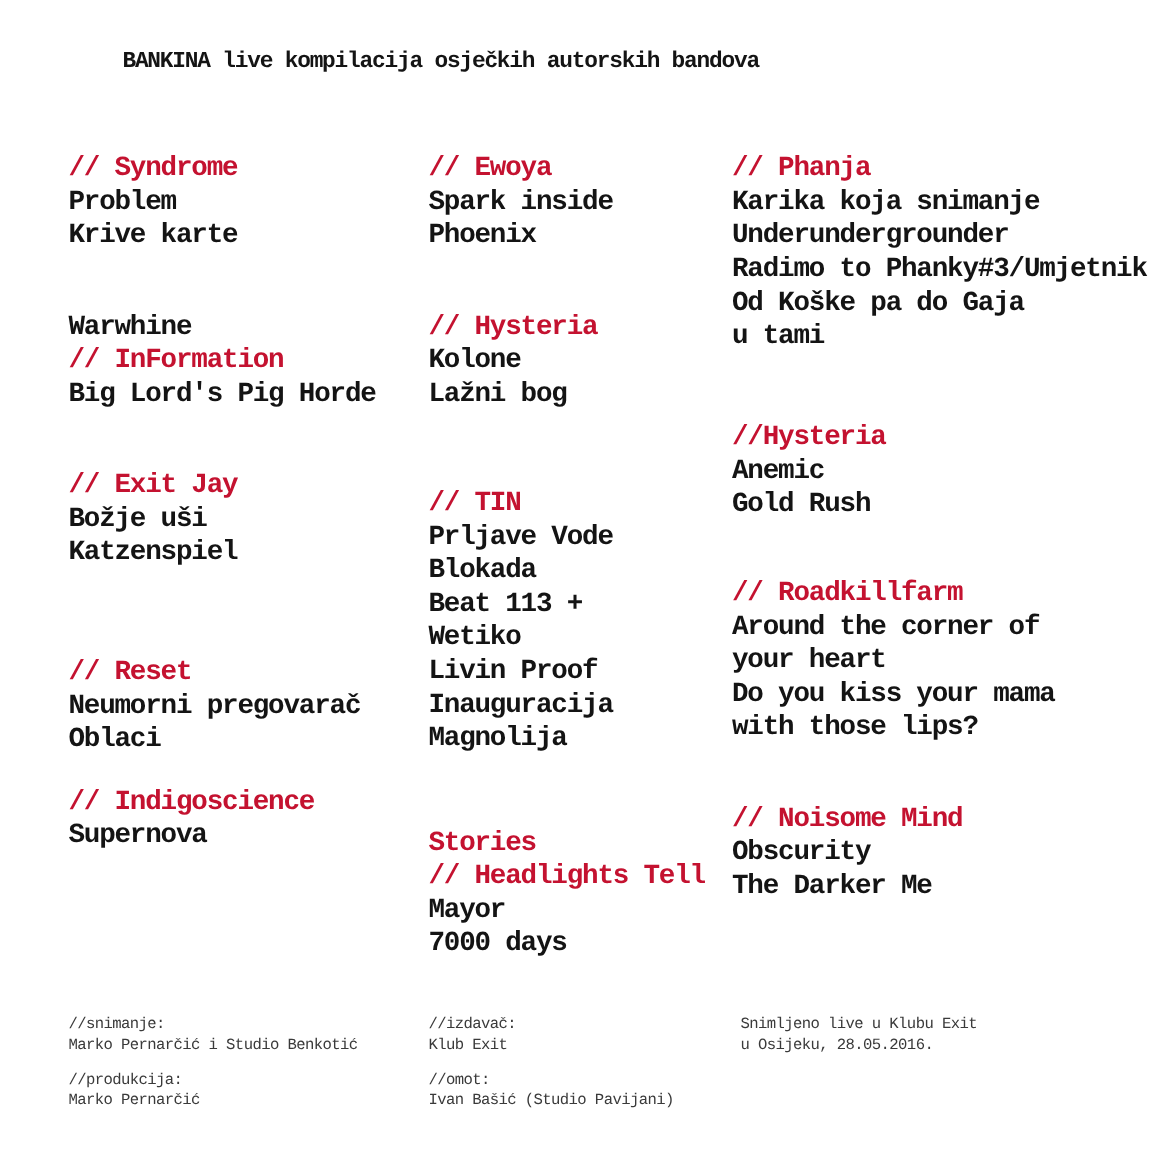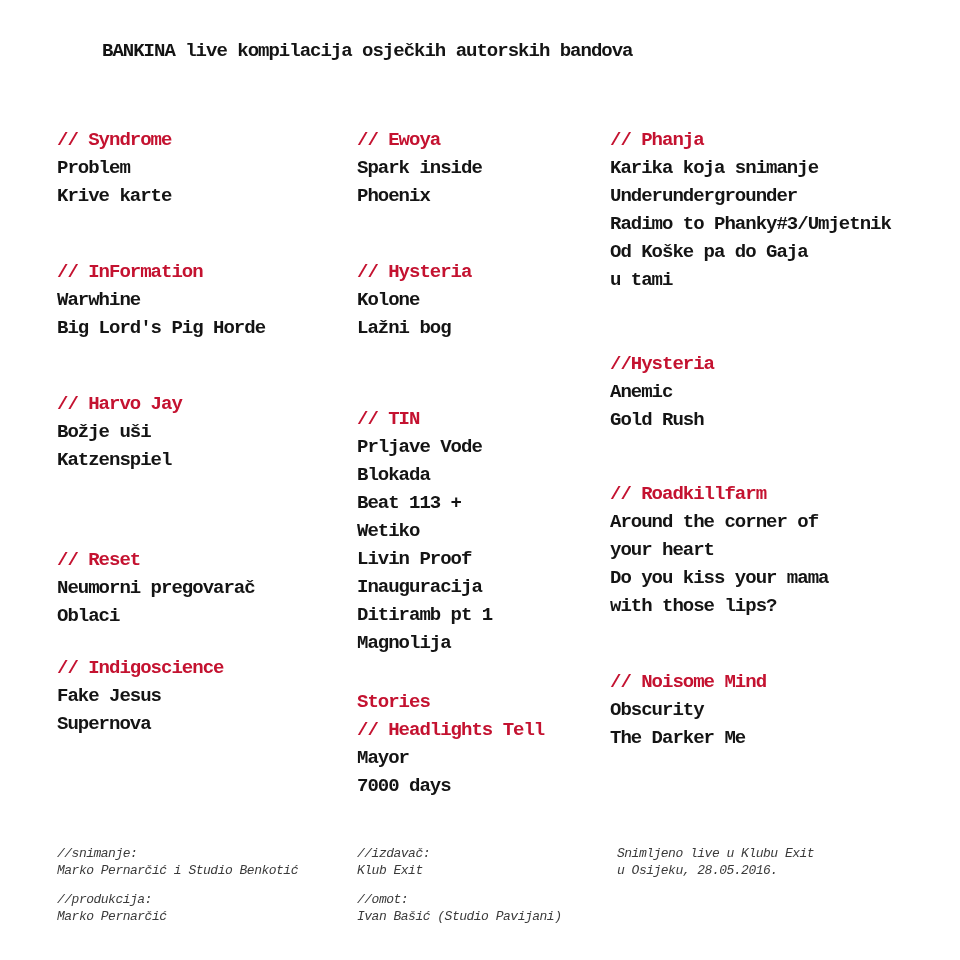--- a/index.html
+++ b/index.html
@@ -16,81 +16,79 @@
     font-family:"Liberation Mono","DejaVu Sans Mono",monospace;
     overflow:hidden;
   }
   .page-title{
     position:absolute;left:57px;top:40px;
     font-size:19px;font-weight:bold;letter-spacing:-1px;
     color:var(--ink);white-space:nowrap;margin-left:45px;
   }
   .band-section{position:absolute;}
   .band-line{
-    font-size:19px;font-weight:bold;letter-spacing:-1px;
+    font-size:23px;font-weight:bold;letter-spacing:-1px;
     line-height:28px;white-space:nowrap;
   }
   .band-name{color:var(--red);}
   .track-title{color:var(--ink);}
   .credit-block{position:absolute;}
   .credit-line{
     font-size:13px;letter-spacing:-0.5px;line-height:17px;
-    color:var(--footer-ink);white-space:nowrap;font-style:italic;
+    color:var(--footer-ink);white-space:nowrap;
   }
 </style>
 </head>
 <body>
 
 <div class="page-title">BANKINA live kompilacija osječkih autorskih bandova</div>
 
 <div id="bands-root">
     <div class="band-section" style="left: 57px; top: 126px;">
       <div class="band-line band-name">// Syndrome</div>
       <div class="band-line track-title">Problem</div>
       <div class="band-line track-title">Krive karte</div>
     </div>
     <div class="band-section" style="left: 57px; top: 258px;">
+      <div class="band-line track-title">Warwhine</div>
       <div class="band-line band-name">// InFormation</div>
-      <div class="band-line track-title">Warwhine</div>
       <div class="band-line track-title">Big Lord's Pig Horde</div>
     </div>
     <div class="band-section" style="left: 57px; top: 390px;">
-      <div class="band-line band-name">// Harvo Jay</div>
+      <div class="band-line band-name">// Exit Jay</div>
       <div class="band-line track-title">Božje uši</div>
       <div class="band-line track-title">Katzenspiel</div>
     </div>
     <div class="band-section" style="left: 57px; top: 522px; margin-top: 24px;">
       <div class="band-line band-name">// Reset</div>
       <div class="band-line track-title">Neumorni pregovarač</div>
       <div class="band-line track-title">Oblaci</div>
     </div>
     <div class="band-section" style="left: 57px; top: 654px;">
       <div class="band-line band-name">// Indigoscience</div>
-      <div class="band-line track-title">Fake Jesus</div>
       <div class="band-line track-title">Supernova</div>
     </div>
     <div class="band-section" style="left: 357px; top: 126px;">
       <div class="band-line band-name">// Ewoya</div>
       <div class="band-line track-title">Spark inside</div>
       <div class="band-line track-title">Phoenix</div>
     </div>
     <div class="band-section" style="left: 357px; top: 258px;">
       <div class="band-line band-name">// Hysteria</div>
       <div class="band-line track-title">Kolone</div>
       <div class="band-line track-title">Lažni bog</div>
     </div>
     <div class="band-section" style="left: 357px; top: 390px; margin-top: 15px;">
       <div class="band-line band-name">// TIN</div>
       <div class="band-line track-title">Prljave Vode</div>
       <div class="band-line track-title">Blokada</div>
       <div class="band-line track-title">Beat 113 +</div>
       <div class="band-line track-title">Wetiko</div>
       <div class="band-line track-title">Livin Proof</div>
       <div class="band-line track-title">Inauguracija</div>
-      <div class="band-line track-title">Ditiramb pt 1</div>
       <div class="band-line track-title">Magnolija</div>
     </div>
     <div class="band-section" style="left: 357px; top: 688px;">
       <div class="band-line band-name">Stories</div>
       <div class="band-line band-name">// Headlights Tell</div>
       <div class="band-line track-title">Mayor</div>
       <div class="band-line track-title">7000 days</div>
     </div>
     <div class="band-section" style="left: 610px; top: 126px;">
       <div class="band-line band-name">// Phanja</div>

